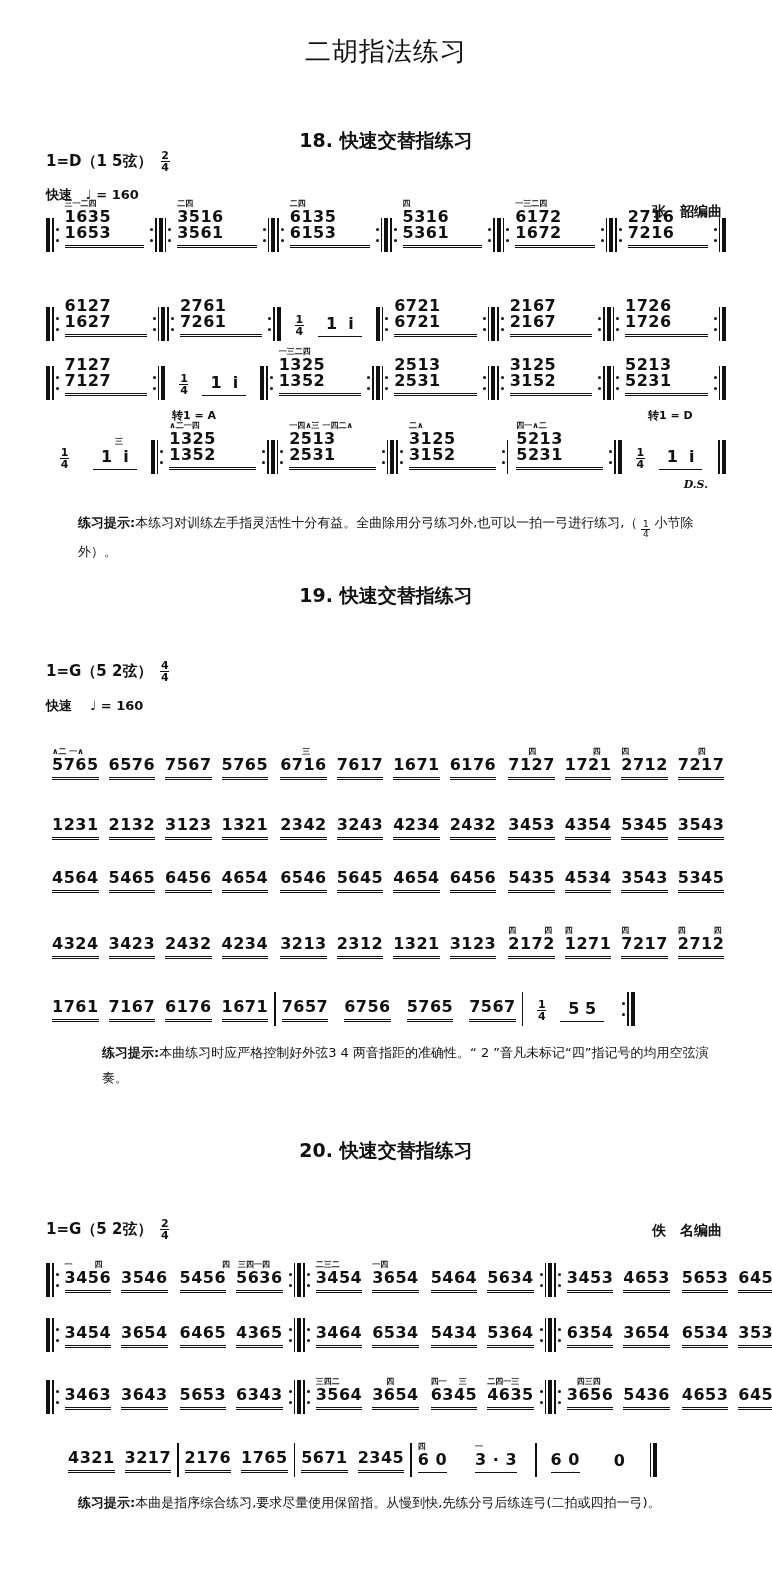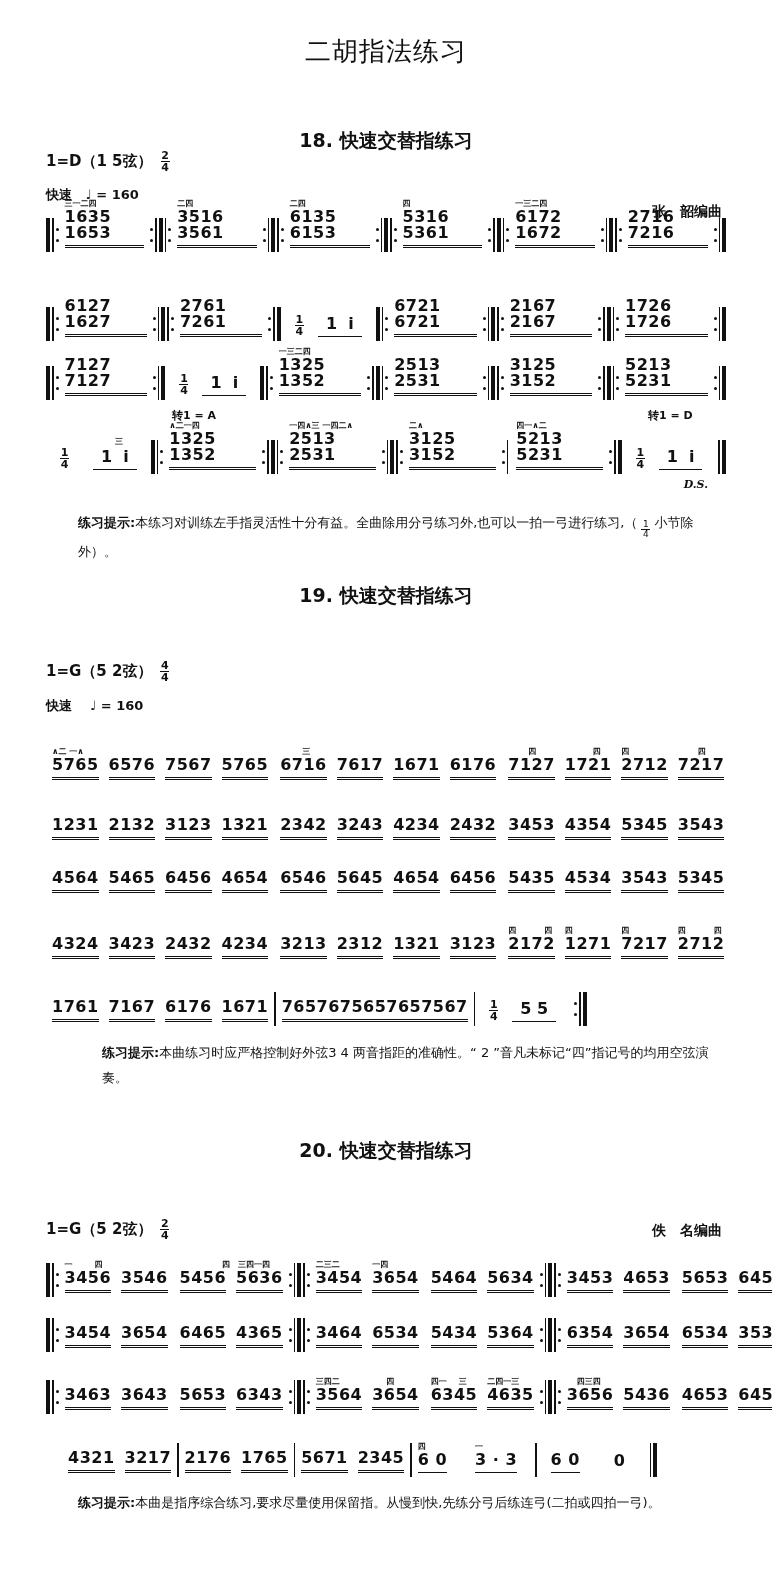--- a/index.html
+++ b/index.html
@@ -546,21 +546,21 @@
 </div>
 
 <div class="abs row" style="top:982px;">
   <div class="m">
       <span class="g"><span>1761</span></span>
       <span class="g"><span>7167</span></span>
       <span class="g"><span>6176</span></span>
       <span class="g"><span>1671</span></span>
     </div>
   <span class="bl"></span>
-  <div class="m" style="gap:0;">
+  <div class="m" style="gap:16px;">
       <span class="g"><span>7657</span></span>
       <span class="g"><span>6756</span></span>
       <span class="g"><span>5765</span></span>
       <span class="g"><span>7567</span></span>
     </div>
   <span class="bl"></span>
   <span class="tsig">
       <span>1</span>
       <span class="bar"></span>
       <span>4</span>

